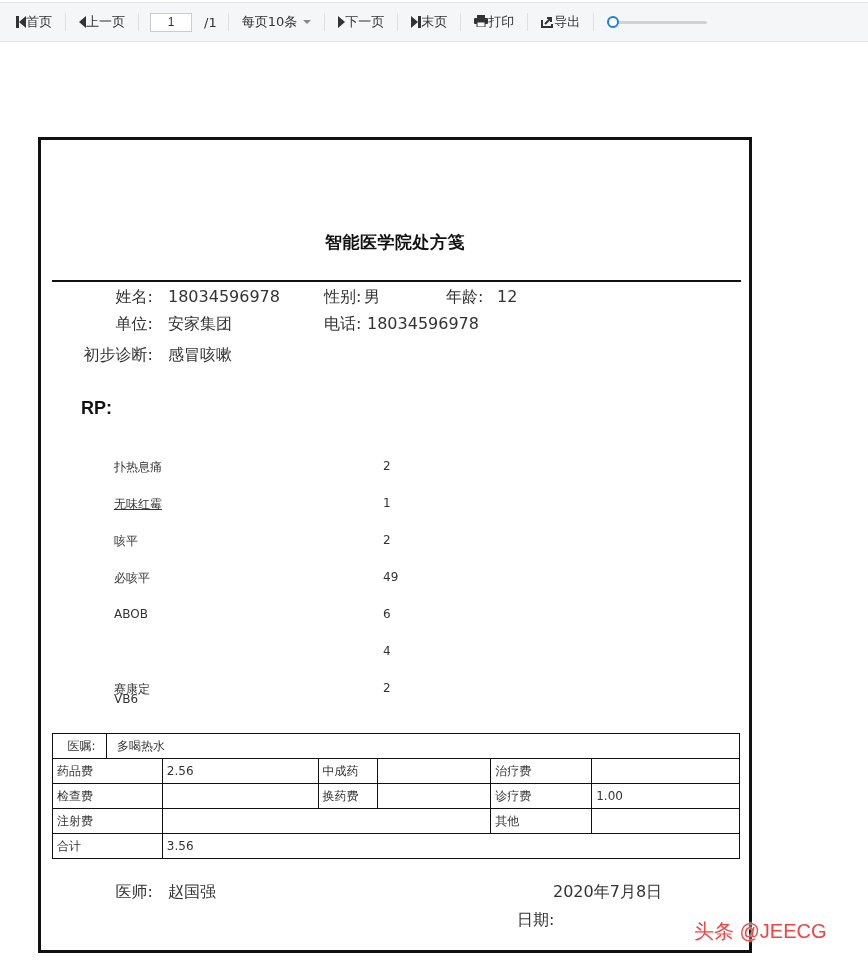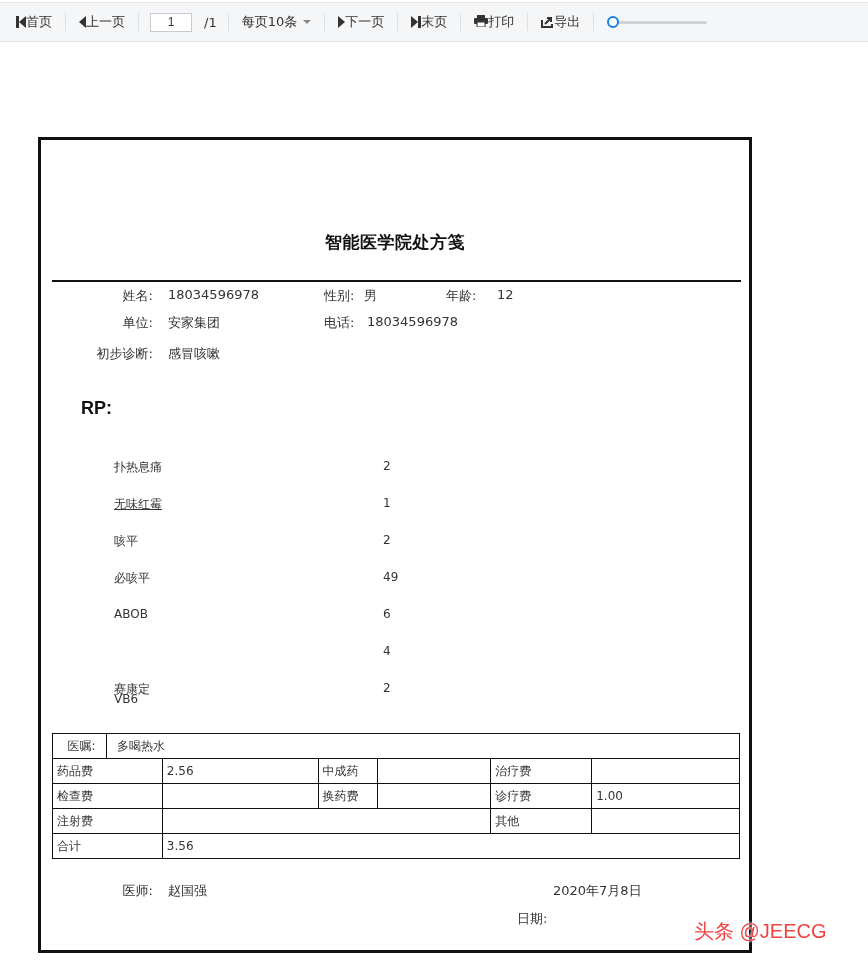--- a/index.html
+++ b/index.html
@@ -33,21 +33,21 @@
   .page {
     position: absolute; left: 38px; top: 137px; width: 714px; height: 816px;
     border: 3px solid #111; border-bottom-width: 3px; background: #fff;
   }
   .doc-title {
     position: absolute; left: 0; width: 100%; top: 68px; text-align: center;
     font-size: 17px; font-weight: bold; color: #111; letter-spacing: 0.5px; margin-top: 23px;
   }
   .title-rule { position: absolute; left: 11px; width: 689px; top: 140px; height: 2px; background: #111; }
 
-  .field { position: absolute; font-size: 13px; color: #333; white-space: nowrap; }
+  .field { position: absolute; font-size: 16px; color: #333; white-space: nowrap; }
   .label-r { text-align: right; }
 
   .rp { position: absolute; left: 40px; top: 258px; font-size: 18px; font-weight: bold; color: #111; font-family: "Liberation Sans", sans-serif; }
 
   .drug-name { position: absolute; left: 73px; font-size: 12px; color: #333; }
   .drug-qty { position: absolute; left: 342px; font-size: 12px; color: #333; }
 
   
   table.fees {
     position: absolute; left: 11px; top: 593px; width: 688px; border-collapse: collapse;

